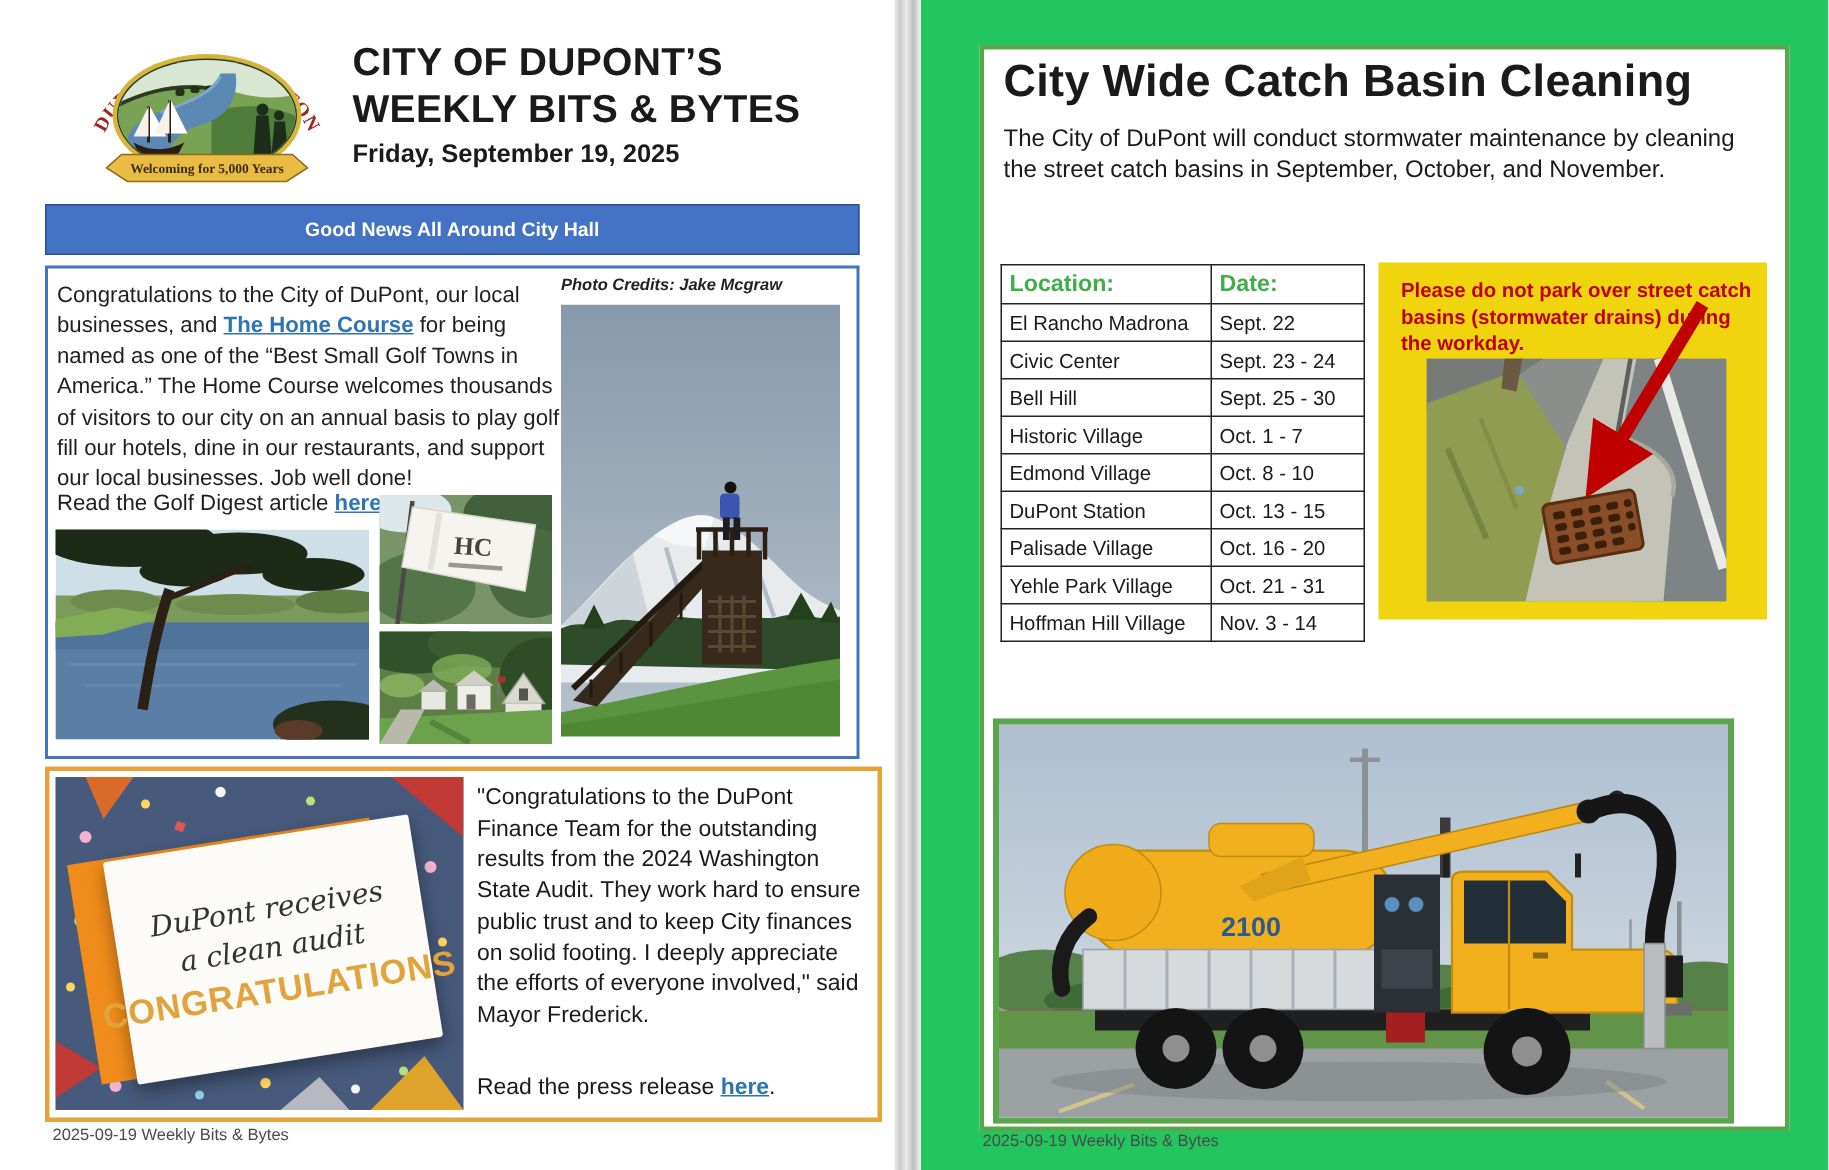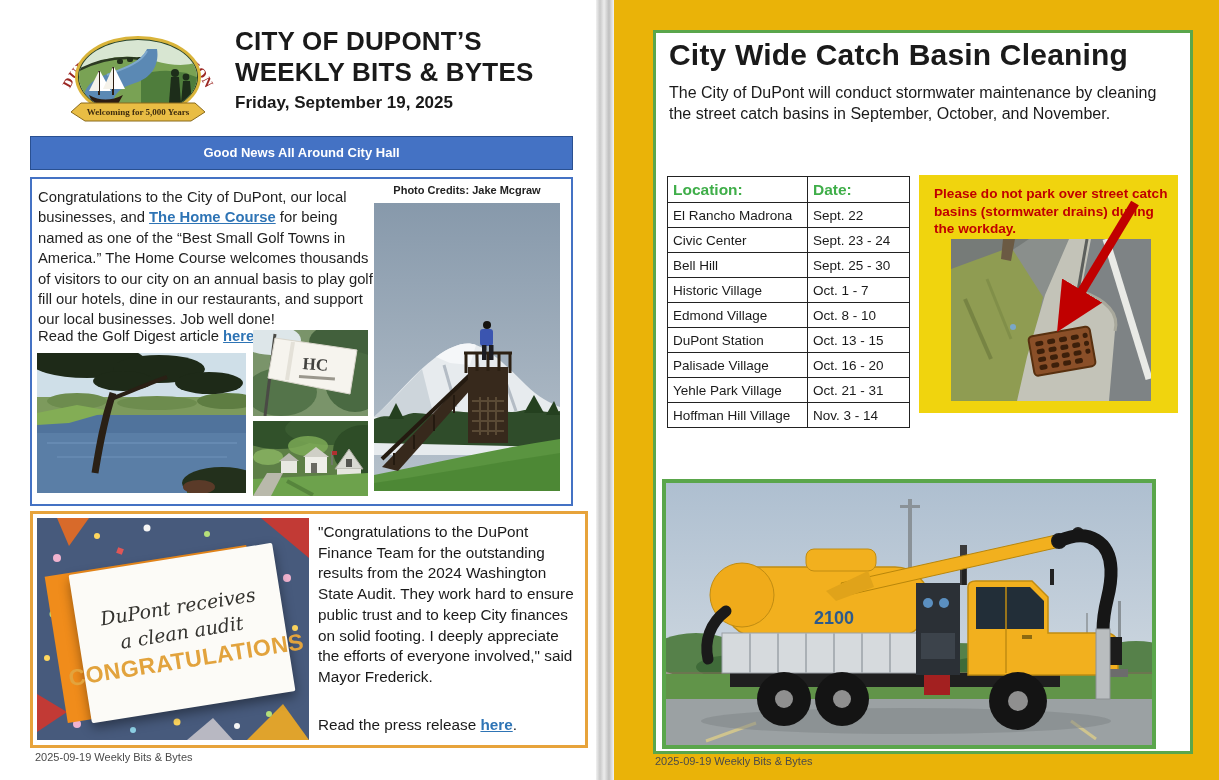--- a/index.html
+++ b/index.html
@@ -82,21 +82,21 @@
 
     <div class="abs banner" style="left:30px;top:136px;width:541px;height:32px;">Good News All Around City Hall</div>
 
     <div class="abs bluebox" style="left:30px;top:177px;width:539px;height:325px;">
       <div class="abs bodytext" style="left:6px;top:8px;width:346px;">
         <span>Congratulations to the City of DuPont, our local businesses, and </span><span class="link">The Home Course</span><span> for being named as one of the “Best Small Golf Towns in America.”  The Home Course welcomes thousands of visitors to our city on an annual basis to play golf, fill our hotels, dine in our restaurants, and support our local businesses. Job well done!</span>
       </div>
       <div class="abs bodytext" style="left:6px;top:147px;width:340px;">
         <span>Read the Golf Digest article </span><span class="link">here</span><span>.</span>
       </div>
-      <div class="abs" style="left:342px;top:5px;width:186px;text-align:center;font-size:11px;font-weight:bold;color:#222;">Photo Credits: Jake Mcgraw</div>
+      <div class="abs" style="left:342px;top:5px;width:186px;text-align:left;font-size:11px;font-style:italic;font-weight:bold;color:#222;">Photo Credits: Jake Mcgraw</div>
 
       <svg class="abs" style="left:342px;top:24px;" width="186" height="288" viewBox="0 0 186 288">
         <defs>
             <linearGradient id="tws" x1="0" y1="0" x2="0" y2="1">
           <stop offset="0" stop-color="#8799ab"></stop>
               <stop offset="1" stop-color="#b7c2cc"></stop>
             </linearGradient>
           </defs>
         <rect width="186" height="288" fill="url(#tws)"></rect>
         <g>
@@ -255,21 +255,21 @@
         <span>Read the press release </span><span class="link">here</span><span>.</span>
       </div>
     </div>
 
     <div class="abs footer" style="left:35px;top:751px;">2025-09-19 Weekly Bits &amp; Bytes</div>
   </div>
 
   <div class="abs" style="left:596px;top:0;width:18px;height:780px;
               background:linear-gradient(90deg,#f1f1f1 0%,#c9c9c9 22%,#ececec 45%,#bfbfbf 72%,#f4f4f4 100%);"></div>
 
-  <div class="abs" style="left:614px;top:0;width:605px;height:780px;background:#eab308;">
+  <div class="abs" style="left:614px;top:0;width:605px;height:780px;background:#22c55e;">
 
     <div class="abs greenbox" style="left:39px;top:30px;width:534px;height:718px;">
 
       <div class="abs" style="left:13px;top:5px;width:516px;font-size:30px;font-weight:bold;letter-spacing:0.2px;">City Wide Catch Basin Cleaning</div>
 
       <div class="abs rtext" style="left:13px;top:49px;width:514px;">The City of DuPont will conduct stormwater maintenance by cleaning the street catch basins in September, October, and November.</div>
 
 
       <table class="sched abs" style="left:11px;top:143px;">
         <colgroup>

